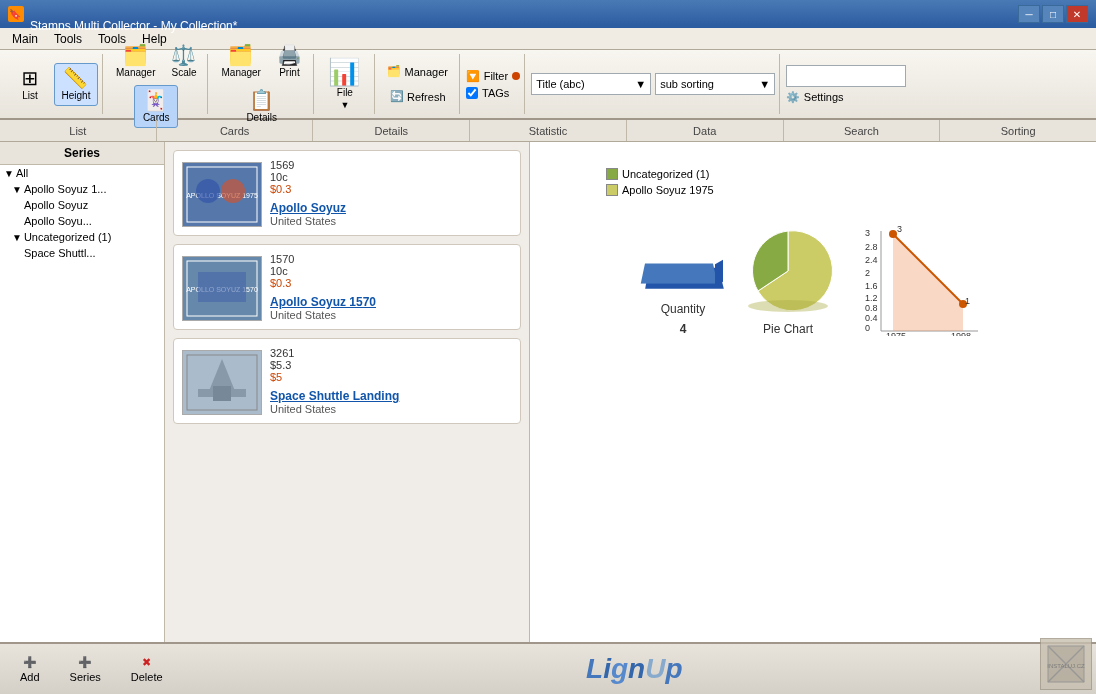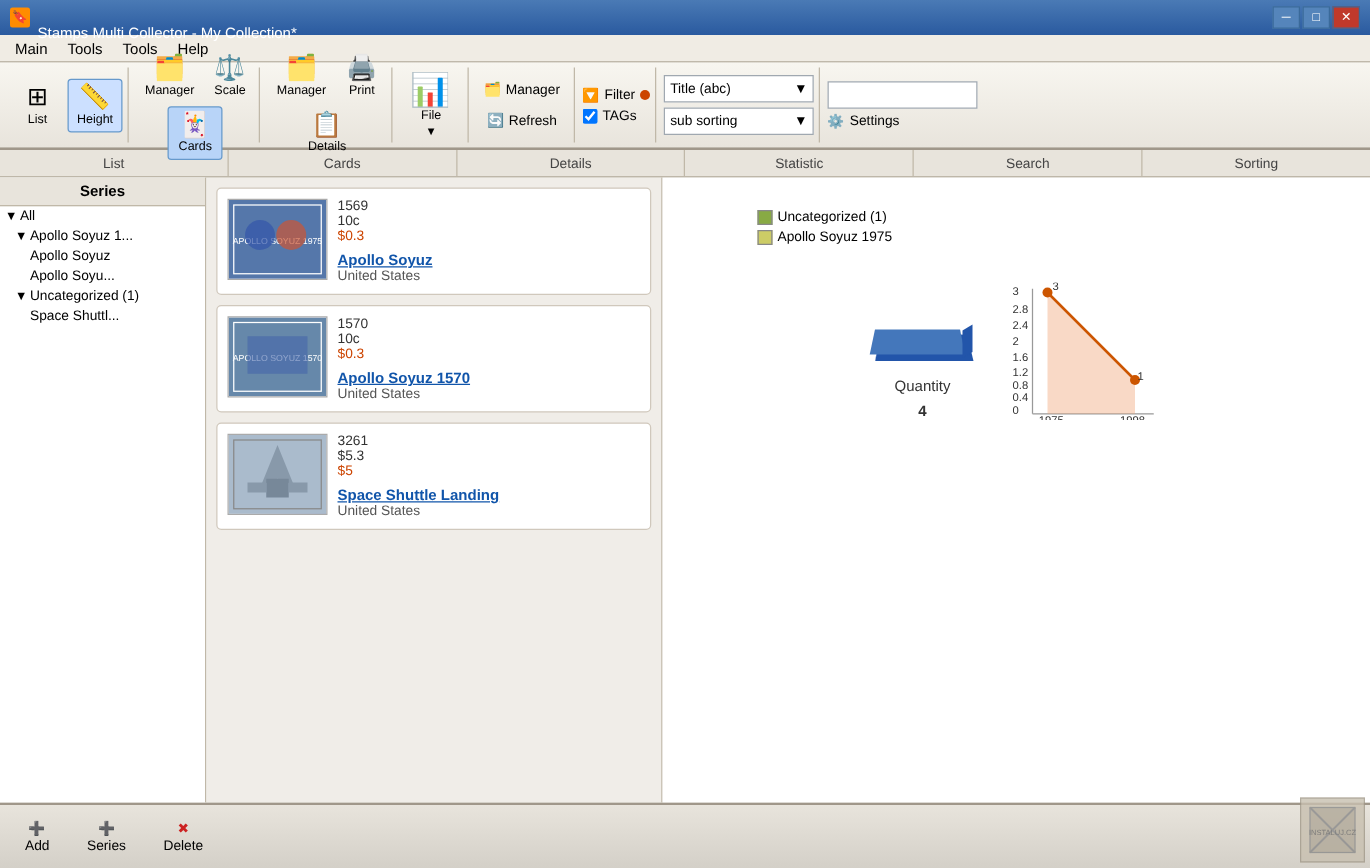--- a/index.html
+++ b/index.html
@@ -135,20 +135,21 @@
       gap: 8px;
     }
     .card {
       background: white;
       border: 1px solid #d0c8bc;
       border-radius: 4px;
       padding: 8px;
       display: flex;
       gap: 8px;
       cursor: pointer;
+      align-items: flex-end;
     }
     .card-image {
       width: 80px;
       height: 65px;
       background: #6688aa;
       border: 1px solid #aaa;
       flex-shrink: 0;
       position: relative;
       overflow: hidden;
     }
@@ -388,21 +389,21 @@
           <div class="dot-indicator"></div>
         </div>
         <div style="display:flex;align-items:center;gap:4px;font-size:11px;">
           <input type="checkbox" checked="" style="width: 12px; height: 12px;">
           <span>TAGs</span>
         </div>
       </div>
     </div>
 
     <div class="toolbar-section">
-      <div style="display:flex;flex-direction:column;gap:4px;">
+      <div style="display:flex;flex-direction:row;gap:4px;">
         <div class="dropdown-combo">
           <span>Title (abc)</span>
           <span>▼</span>
         </div>
         <div class="dropdown-combo">
           <span>sub sorting</span>
           <span>▼</span>
         </div>
       </div>
     </div>
@@ -416,20 +417,21 @@
         </div>
       </div>
     </div>
   </div>
 
   <div class="ribbon-labels">
     <div class="ribbon-label">List</div>
     <div class="ribbon-label">Cards</div>
     <div class="ribbon-label">Details</div>
     <div class="ribbon-label">Statistic</div>
+    <div class="ribbon-label">Data</div>
     <div class="ribbon-label">Search</div>
     <div class="ribbon-label">Sorting</div>
   </div>
 
   <div class="main-content">
 
     <div class="series-panel">
       <div class="series-header">Series</div>
 
       <div class="tree-item">
@@ -540,20 +542,31 @@
         <div class="stat-item">
           <div style="width:80px;height:38px;position:relative;margin-bottom:4px;">
             <div style="position:absolute;width:72px;height:22px;background:#4477bb;top:8px;left:0;transform:perspective(80px) rotateX(25deg);box-shadow:5px 5px 0 #2255aa;"></div>
             <div style="position:absolute;width:8px;height:22px;background:#2255aa;top:8px;left:72px;transform:perspective(80px) skewY(-30deg);"></div>
           </div>
           <div class="stat-label">Quantity</div>
           <div class="stat-value">4</div>
         </div>
 
 
+        <div class="stat-item">
+          <svg width="90" height="90" viewBox="0 0 90 90">
+
+            <path d="M45,45 L45,5 A40,40 0 1,1 15,65 Z" fill="#cccc66" stroke="white" stroke-width="1"></path>
+
+            <path d="M45,45 L15,65 A40,40 0 0,1 45,5 Z" fill="#88aa44" stroke="white" stroke-width="1"></path>
+
+            <ellipse cx="45" cy="80" rx="40" ry="6" fill="#aaaa44" opacity="0.4"></ellipse>
+          </svg>
+          <div class="stat-label">Pie Chart</div>
+        </div>
 
         <div class="stat-item">
           <svg width="130" height="110" viewBox="0 0 130 110">
 
             <text x="12" y="10" font-size="9" fill="#333">3</text>
             <text x="12" y="24" font-size="9" fill="#333">2.8</text>
             <text x="12" y="37" font-size="9" fill="#333">2.4</text>
             <text x="12" y="50" font-size="9" fill="#333">2</text>
             <text x="12" y="63" font-size="9" fill="#333">1.6</text>
             <text x="12" y="75" font-size="9" fill="#333">1.2</text>
@@ -589,20 +602,23 @@
     </div>
     <div class="status-btn">
       <span class="series-icon">➕</span>
       <span>Series</span>
     </div>
     <div class="status-btn">
       <span class="delete-icon">✖</span>
       <span>Delete</span>
     </div>
 
+    <div class="logo-area">
+      <div class="logo-text"><span style="font-size: 28px; font-style: italic; font-weight: bold;"><span style="color:#4477bb">L</span><span style="color:#3366aa">i</span><span style="color:#5588cc">g</span><span style="color:#3366aa">n</span><span style="color:#88aacc">U</span><span style="color:#4477bb">p</span></span></div>
+    </div>
 
     <div style="position:absolute;bottom:4px;right:4px;width:52px;height:52px;background:#c8c0b0;border:1px solid #a09888;opacity:0.8;display:flex;flex-direction:column;align-items:center;justify-content:center;">
       <svg width="40" height="40" viewBox="0 0 40 40">
         <rect x="2" y="2" width="36" height="36" fill="#b0a898" stroke="#888" stroke-width="1"></rect>
         <line x1="2" y1="2" x2="38" y2="38" stroke="#888" stroke-width="1.5"></line>
         <line x1="38" y1="2" x2="2" y2="38" stroke="#888" stroke-width="1.5"></line>
         <text x="20" y="24" font-size="6" fill="#666" text-anchor="middle">INSTALUJ.CZ</text>
       </svg>
     </div>
   </div>

